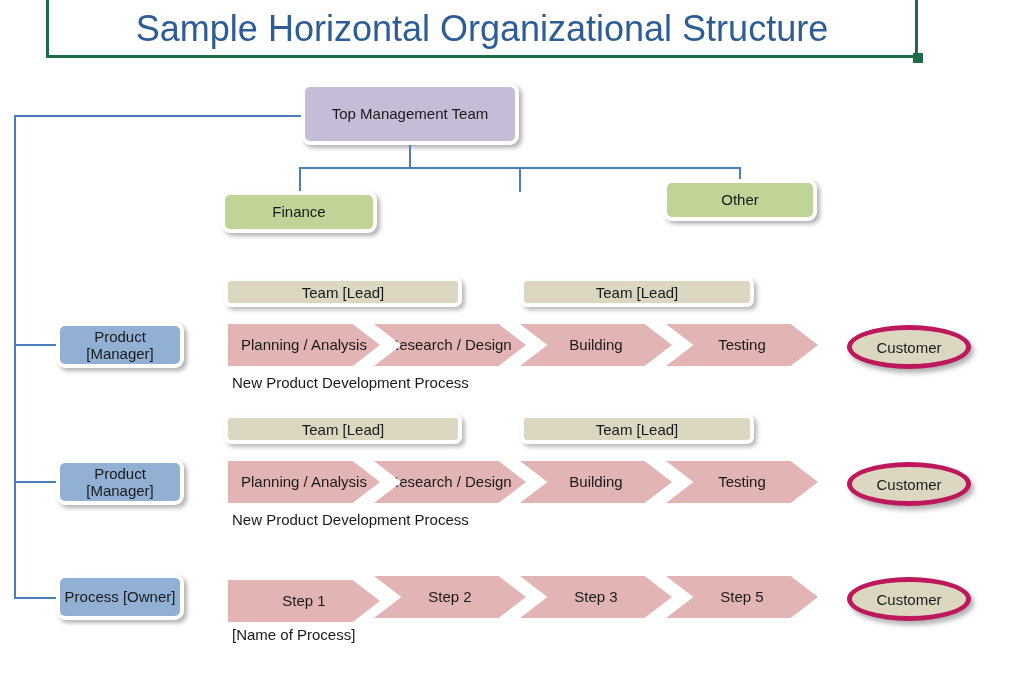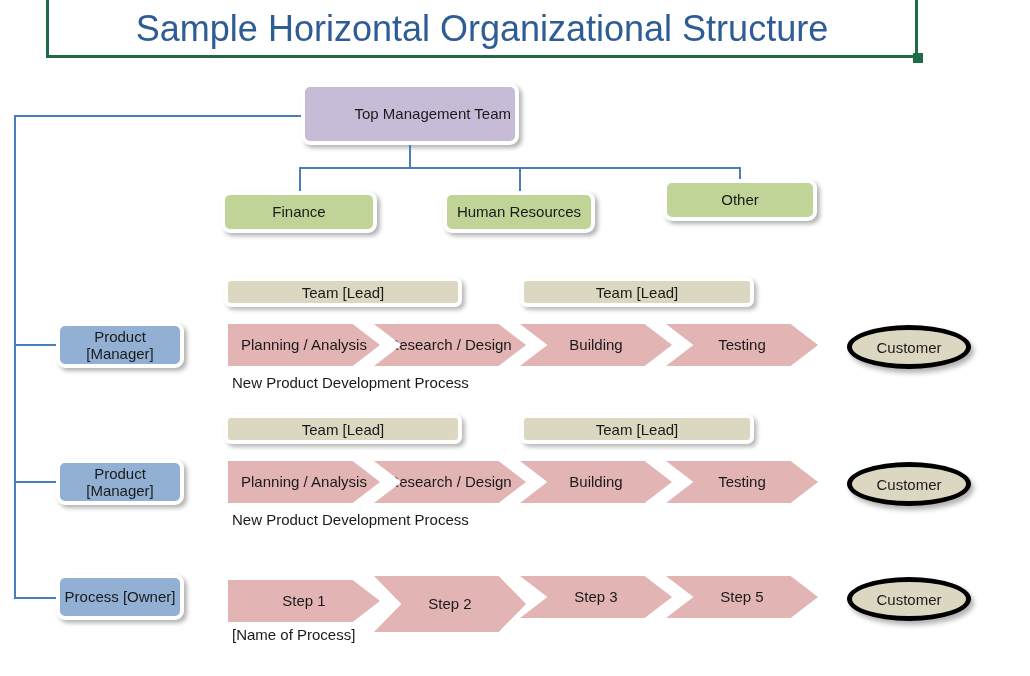--- a/index.html
+++ b/index.html
@@ -71,21 +71,21 @@
     display: flex;
     align-items: center;
     justify-content: center;
     text-align: center;
     color: #1a1a1a;
     font-size: 15px;
     line-height: 1.15;
     box-shadow: 3px 3px 4px rgba(0,0,0,0.30);
     padding: 0 4px;
   }
-  .node.purple { background: #c6bcd8; justify-content: flex-end; }
+  .node.purple { background: #c6bcd8; }
   .node.green  { background: #bfd496; }
   .node.blue   { background: #92b0d4; }
 
   .node .lbl { display: block; }
 
   
   .teambar {
     position: absolute;
     box-sizing: border-box;
     border-radius: 7px;
@@ -129,21 +129,21 @@
   }
   .chev-inner.mid {
     clip-path: polygon(0% 0%, 82% 0%, 100% 50%, 82% 100%, 0% 100%, 18% 50%);
   }
 
   
   .ellipse {
     position: absolute;
     border-radius: 50%;
     background: #dcd7c1;
-    border: 5px solid #000000;
+    border: 5px solid #be185d;
     box-sizing: border-box;
     display: flex;
     align-items: center;
     justify-content: center;
     font-size: 15px;
     color: #1a1a1a;
     box-shadow: 3px 4px 5px rgba(0,0,0,0.30);
   }
 
   
@@ -175,23 +175,20 @@
 
   <div class="conn v" style="left:409px; top:145px; height:23px;"></div>
   <div class="conn h" style="left:299px; top:167px; width:442px;"></div>
   <div class="conn v" style="left:299px; top:167px; height:25px;"></div>
   <div class="conn v" style="left:519px; top:167px; height:25px;"></div>
   <div class="conn v" style="left:739px; top:167px; height:25px;"></div>
 
   <div class="node green" style="left:221px; top:191px; width:156px; height:42px;">
     <span class="lbl">Finance</span>
   </div>
-  <div class="node green" style="left:443px; top:191px; width:152px; height:42px;">
-    <span class="lbl">Human Resources</span>
-  </div>
   <div class="node green" style="left:663px; top:179px; width:154px; height:42px;">
     <span class="lbl">Other</span>
   </div>
 
   <div class="teambar" style="left:224px; top:277px; width:238px; height:30px;">
     <span>Team [Lead]</span>
   </div>
   <div class="teambar" style="left:520px; top:277px; width:234px; height:30px;">
     <span>Team [Lead]</span>
   </div>
@@ -278,21 +275,21 @@
   </div>
 
   <div class="chev-wrap" style="left:224px; top:572px;">
     <div class="chev-outline head" style="left:0; top:0; width:160px; height:50px;"></div>
     <div class="chev-inner head" style="left:4px; top:8px; width:152px; height:42px;">
       <span>Step 1</span>
     </div>
   </div>
   <div class="chev-wrap" style="left:370px; top:572px;">
     <div class="chev-outline mid" style="left:0; top:0; width:160px; height:50px;"></div>
-    <div class="chev-inner mid" style="left:4px; top:4px; width:152px; height:56px;">
+    <div class="chev-inner mid" style="left:4px; top:4px; width:152px; height:42px;">
       <span>Step 2</span>
     </div>
   </div>
   <div class="chev-wrap" style="left:516px; top:572px;">
     <div class="chev-outline mid" style="left:0; top:0; width:160px; height:50px;"></div>
     <div class="chev-inner mid" style="left:4px; top:4px; width:152px; height:42px;">
       <span>Step 3</span>
     </div>
   </div>
   <div class="chev-wrap" style="left:662px; top:572px;">

